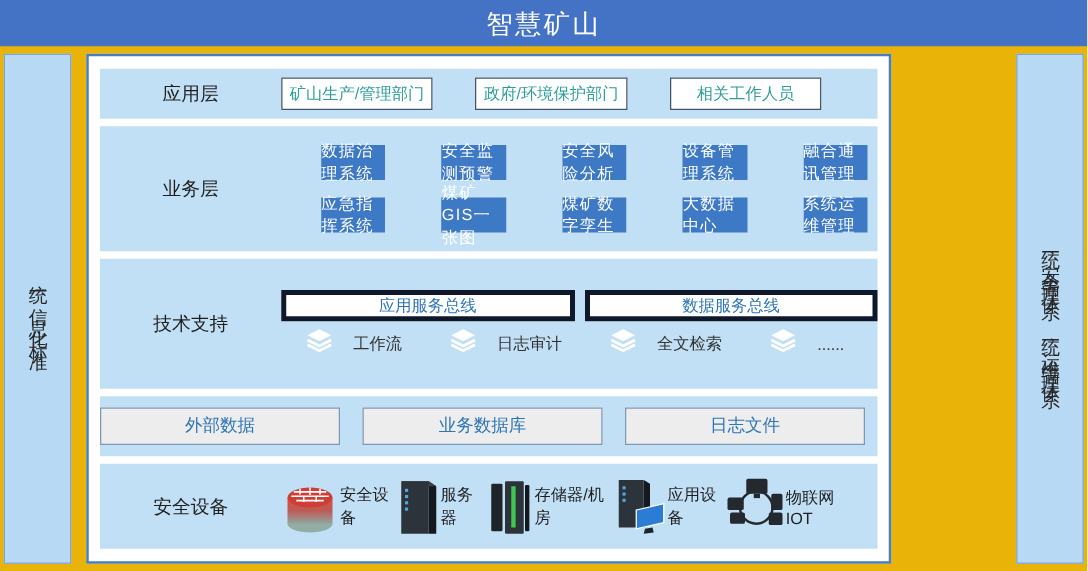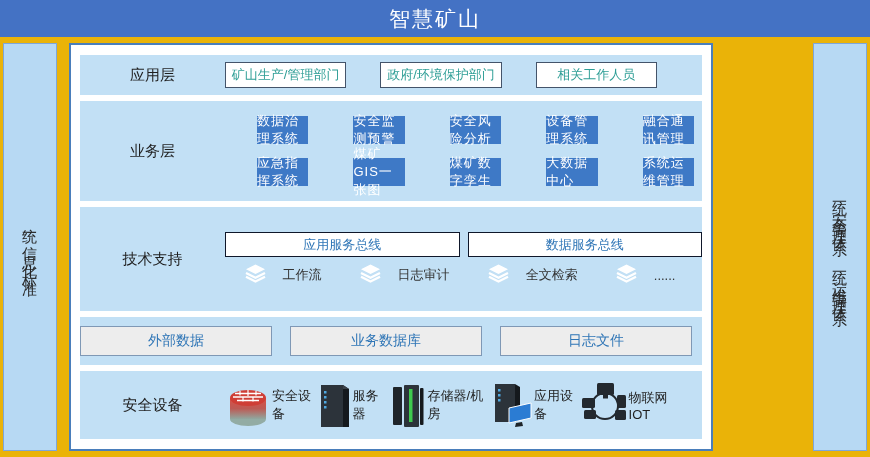--- a/index.html
+++ b/index.html
@@ -43,21 +43,21 @@
   .row-biz { height:100px; }
   .row-biz .row-content { display:flex; flex-direction:column; justify-content:center; gap:14px; padding-right:8px; }
   .biz-line { display:flex; gap:13px; }
   .biz-btn { flex:1; height:28px; background:#3e79c6; color:#fff; font-size:13px;
              display:flex; align-items:center; justify-content:center; letter-spacing:1px;margin-left:32px; }
 
   
   .row-tech { height:104px; }
   .row-tech .row-content { display:flex; flex-direction:column; justify-content:center; gap:7px; padding:10px 0; }
   .tech-line { display:flex; gap:8px; }
-  .tech-box { flex:1; height:25px; background:#fff; border:1px solid #0f172a;
+  .tech-box { flex:1; height:25px; background:#fff; border:4px solid #0f172a;
               display:flex; align-items:center; justify-content:center;
               font-size:13px; color:#2e75b6; }
   .mw-line { display:flex; align-items:center; justify-content:space-around; height:22px; padding-right:8px; }
   .mw-item { display:flex; align-items:center; gap:16px; }
   .mw-item .mw-label { font-size:13px; color:#333; }
 
   
   .row-data { height:48px; }
   .row-data .row-content { display:flex; align-items:center; gap:18px; padding-right:10px; }
   .data-box { flex:1; height:30px; background:#ededed; border:1px solid #7f98b5;

